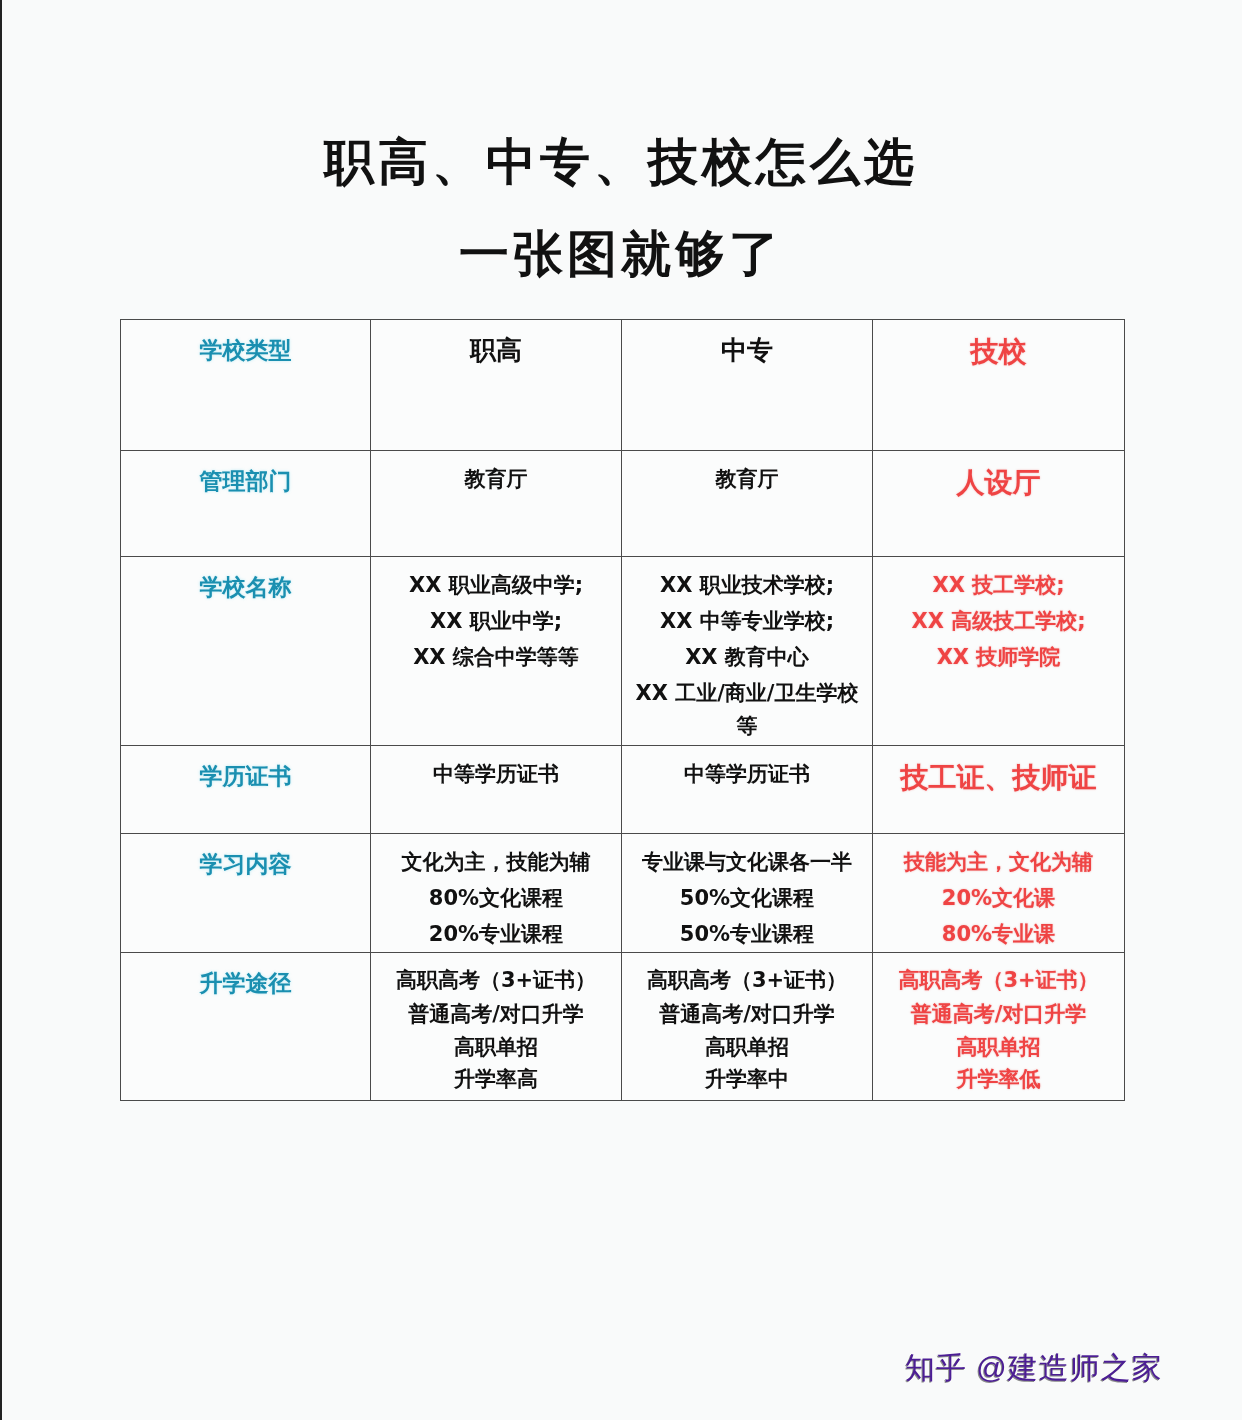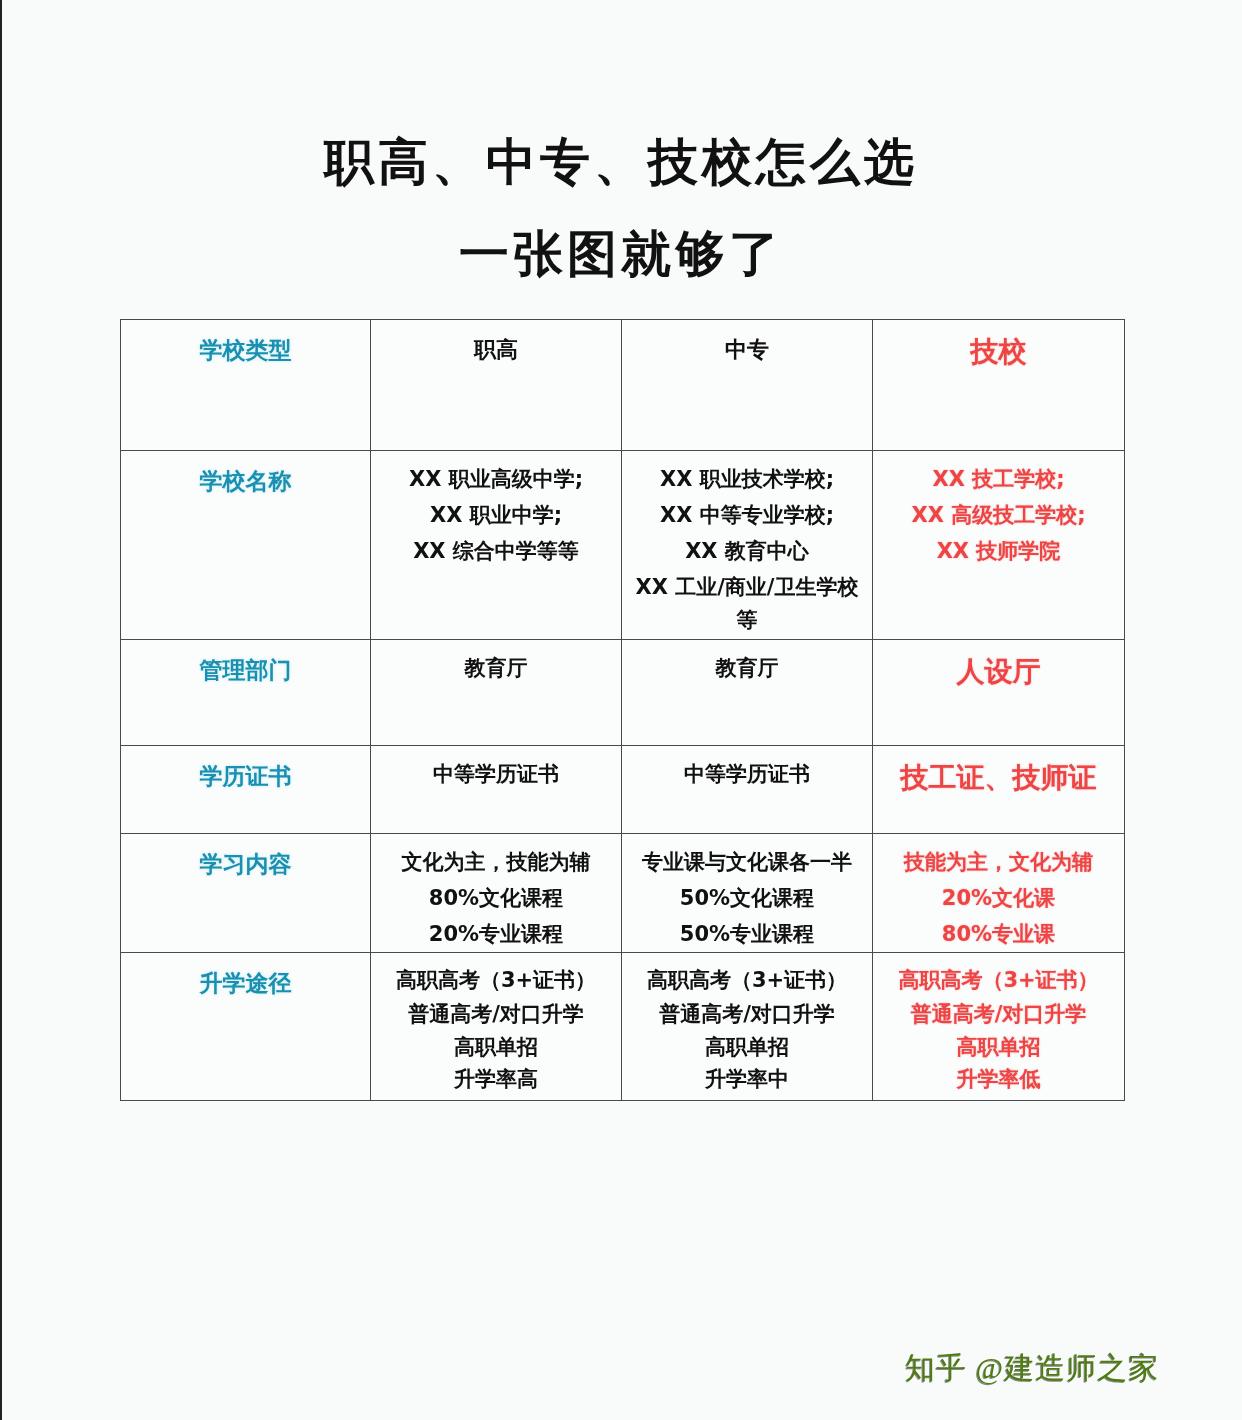--- a/index.html
+++ b/index.html
@@ -74,32 +74,32 @@
     }
     .red .line {
       color: #ef4444;
       text-shadow: 0 0 2px rgba(220, 40, 40, 0.35);
     }
     .big .line {
       font-size: 28px;
       line-height: 44px;
     }
     .head-plain .line {
-      font-size: 22px;
+      font-size: 26px;
       line-height: 40px;
     }
     .watermark {
       position: absolute;
       left: 905px;
       top: 1348px;
       font-size: 30px;
-      color: #4d7c0f;
+      color: #4c1d95;
       text-shadow: -1px 1px 0 #8a8a8a;
       letter-spacing: 1px;
-      font-family: Liberation Serif, serif;
+      font-family: Liberation Sans, sans-serif;
     }
   </style>
 </head>
 <body>
 
 <div class="left-edge"></div>
 
 <div class="title title-line-1">职高、中专、技校怎么选</div>
 <div class="title title-line-2">一张图就够了</div>
 
@@ -128,20 +128,43 @@
             <span class="line">中专</span>
           </div>
       </td>
       <td class="red big">
         <div class="cell-inner">
             <span class="line">技校</span>
           </div>
       </td>
     </tr>
 
+    <tr style="height:106px">
+      <td class="row-label">
+        <div class="cell-inner">
+            <span class="line">管理部门</span>
+          </div>
+      </td>
+      <td>
+        <div class="cell-inner">
+            <span class="line">教育厅</span>
+          </div>
+      </td>
+      <td>
+        <div class="cell-inner">
+            <span class="line">教育厅</span>
+          </div>
+      </td>
+      <td class="red big">
+        <div class="cell-inner">
+            <span class="line">人设厅</span>
+          </div>
+      </td>
+    </tr>
+
     <tr style="height:189px">
       <td class="row-label">
         <div class="cell-inner">
             <span class="line">学校名称</span>
           </div>
       </td>
       <td>
         <div class="cell-inner">
           <span class="line">XX 职业高级中学;</span>
           <span class="line">XX 职业中学;</span>
@@ -159,43 +182,20 @@
       </td>
       <td class="red">
         <div class="cell-inner">
           <span class="line">XX 技工学校;</span>
           <span class="line">XX 高级技工学校;</span>
           <span class="line">XX 技师学院</span>
         </div>
       </td>
     </tr>
 
-    <tr style="height:106px">
-      <td class="row-label">
-        <div class="cell-inner">
-            <span class="line">管理部门</span>
-          </div>
-      </td>
-      <td>
-        <div class="cell-inner">
-            <span class="line">教育厅</span>
-          </div>
-      </td>
-      <td>
-        <div class="cell-inner">
-            <span class="line">教育厅</span>
-          </div>
-      </td>
-      <td class="red big">
-        <div class="cell-inner">
-            <span class="line">人设厅</span>
-          </div>
-      </td>
-    </tr>
-
     <tr style="height:88px">
       <td class="row-label">
         <div class="cell-inner">
             <span class="line">学历证书</span>
           </div>
       </td>
       <td>
         <div class="cell-inner">
             <span class="line">中等学历证书</span>
           </div>

